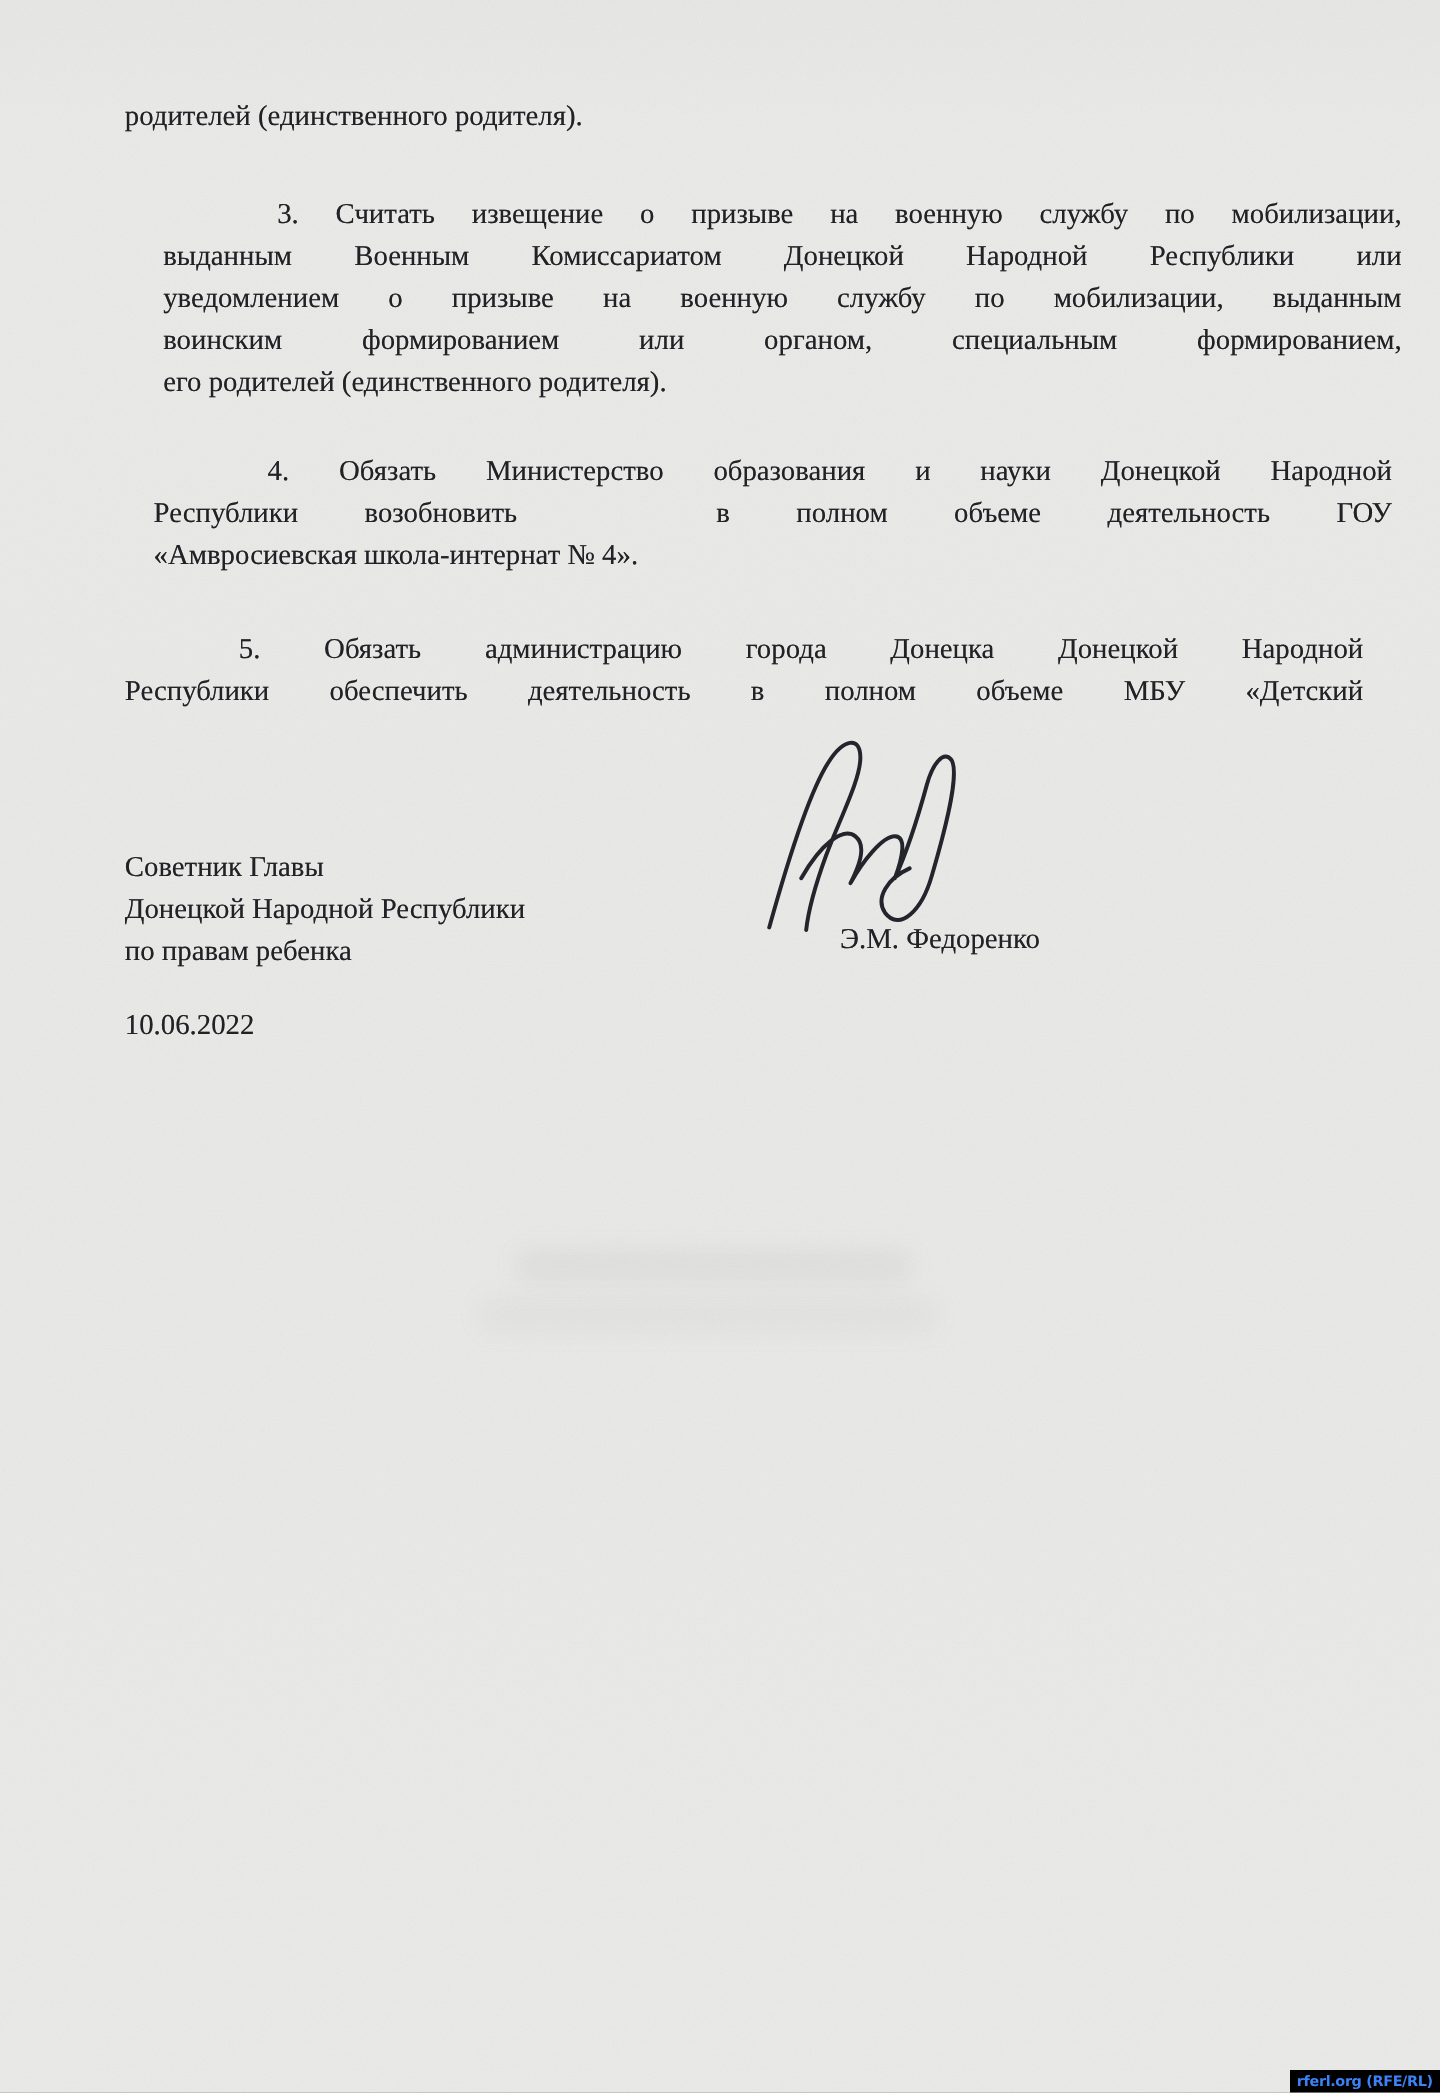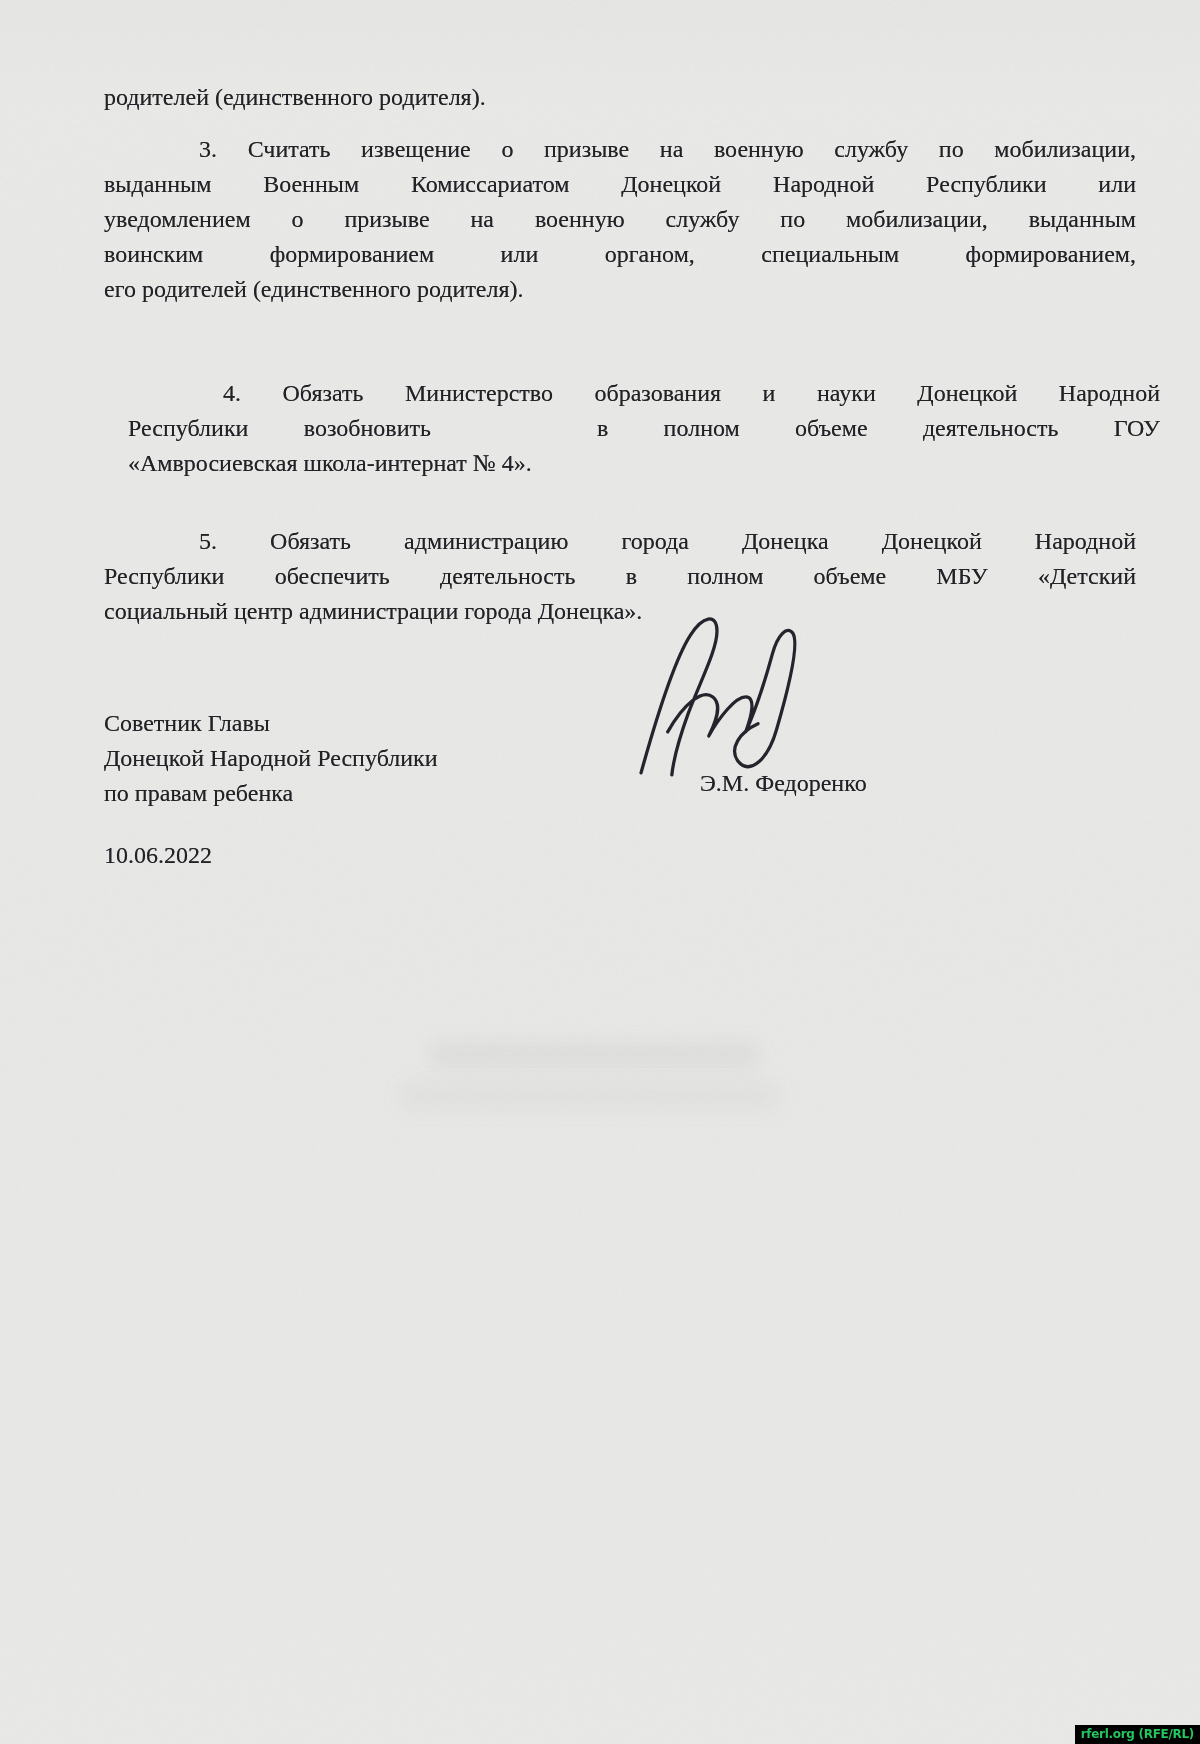--- a/index.html
+++ b/index.html
@@ -39,21 +39,21 @@
     text-align-last: justify;
   }
   .para .line.last {
     text-align-last: left;
     font-family: Liberation Serif, serif;
   }
   .indented .line.first {
     padding-left: 95px;
   }
   .intro     { top: 80px; }
-  .para3     { top: 132px; }
+  .para3     { top: 162px; margin-left: 32px; }
   .para4     { top: 376px; margin-left: 24px; }
   .para5     { top: 524px; }
   .sigblock  { top: 706px; width: 560px; }
   .sigblock .line { text-align: left; }
   .signame   {
     top: 766px;
     left: 700px;
     width: 440px;
   }
   .date      { top: 838px; }
@@ -87,21 +87,21 @@
     filter: blur(10px);
   }
   .watermark {
     position: absolute;
     right: 0;
     bottom: 0;
     height: 19px;
     line-height: 19px;
     padding: 0 6px;
     background: #000000;
-    color: #22c55e;
+    color: #3b82f6;
     font-family: "DejaVu Sans", "Liberation Sans", sans-serif;
     font-weight: bold;
     font-size: 12px;
     letter-spacing: -0.3px;
   }
 </style>
 </head>
 <body>
 
 <div class="page">
@@ -132,21 +132,20 @@
 
   <div class="t para para4 indented">
       <div class="line first">4. Обязать Министерство образования и науки Донецкой Народной</div>
       <div class="line">Республики возобновить &nbsp; в полном объеме деятельность ГОУ</div>
       <div class="line last">«Амвросиевская школа-интернат № 4».</div>
     </div>
 
   <div class="t para para5 indented">
       <div class="line first">5. Обязать администрацию города Донецка Донецкой Народной</div>
       <div class="line">Республики обеспечить деятельность в полном объеме МБУ «Детский</div>
-      <div class="line last">социальный центр администрации города Донецка».</div>
     </div>
 
   <div class="t sigblock">
       <div class="line first">Советник Главы</div>
       <div class="line">Донецкой Народной Республики</div>
       <div class="line last">по правам ребенка</div>
     </div>
 
   <svg class="signature-svg" xmlns="http://www.w3.org/2000/svg" viewBox="0 0 170 190">
     <path d="M 10,186 C 20,150 40,80 58,52 C 70,33 84,30 84,48 C 84,66 68,96 56,128 C 48,150 42,170 40,188

